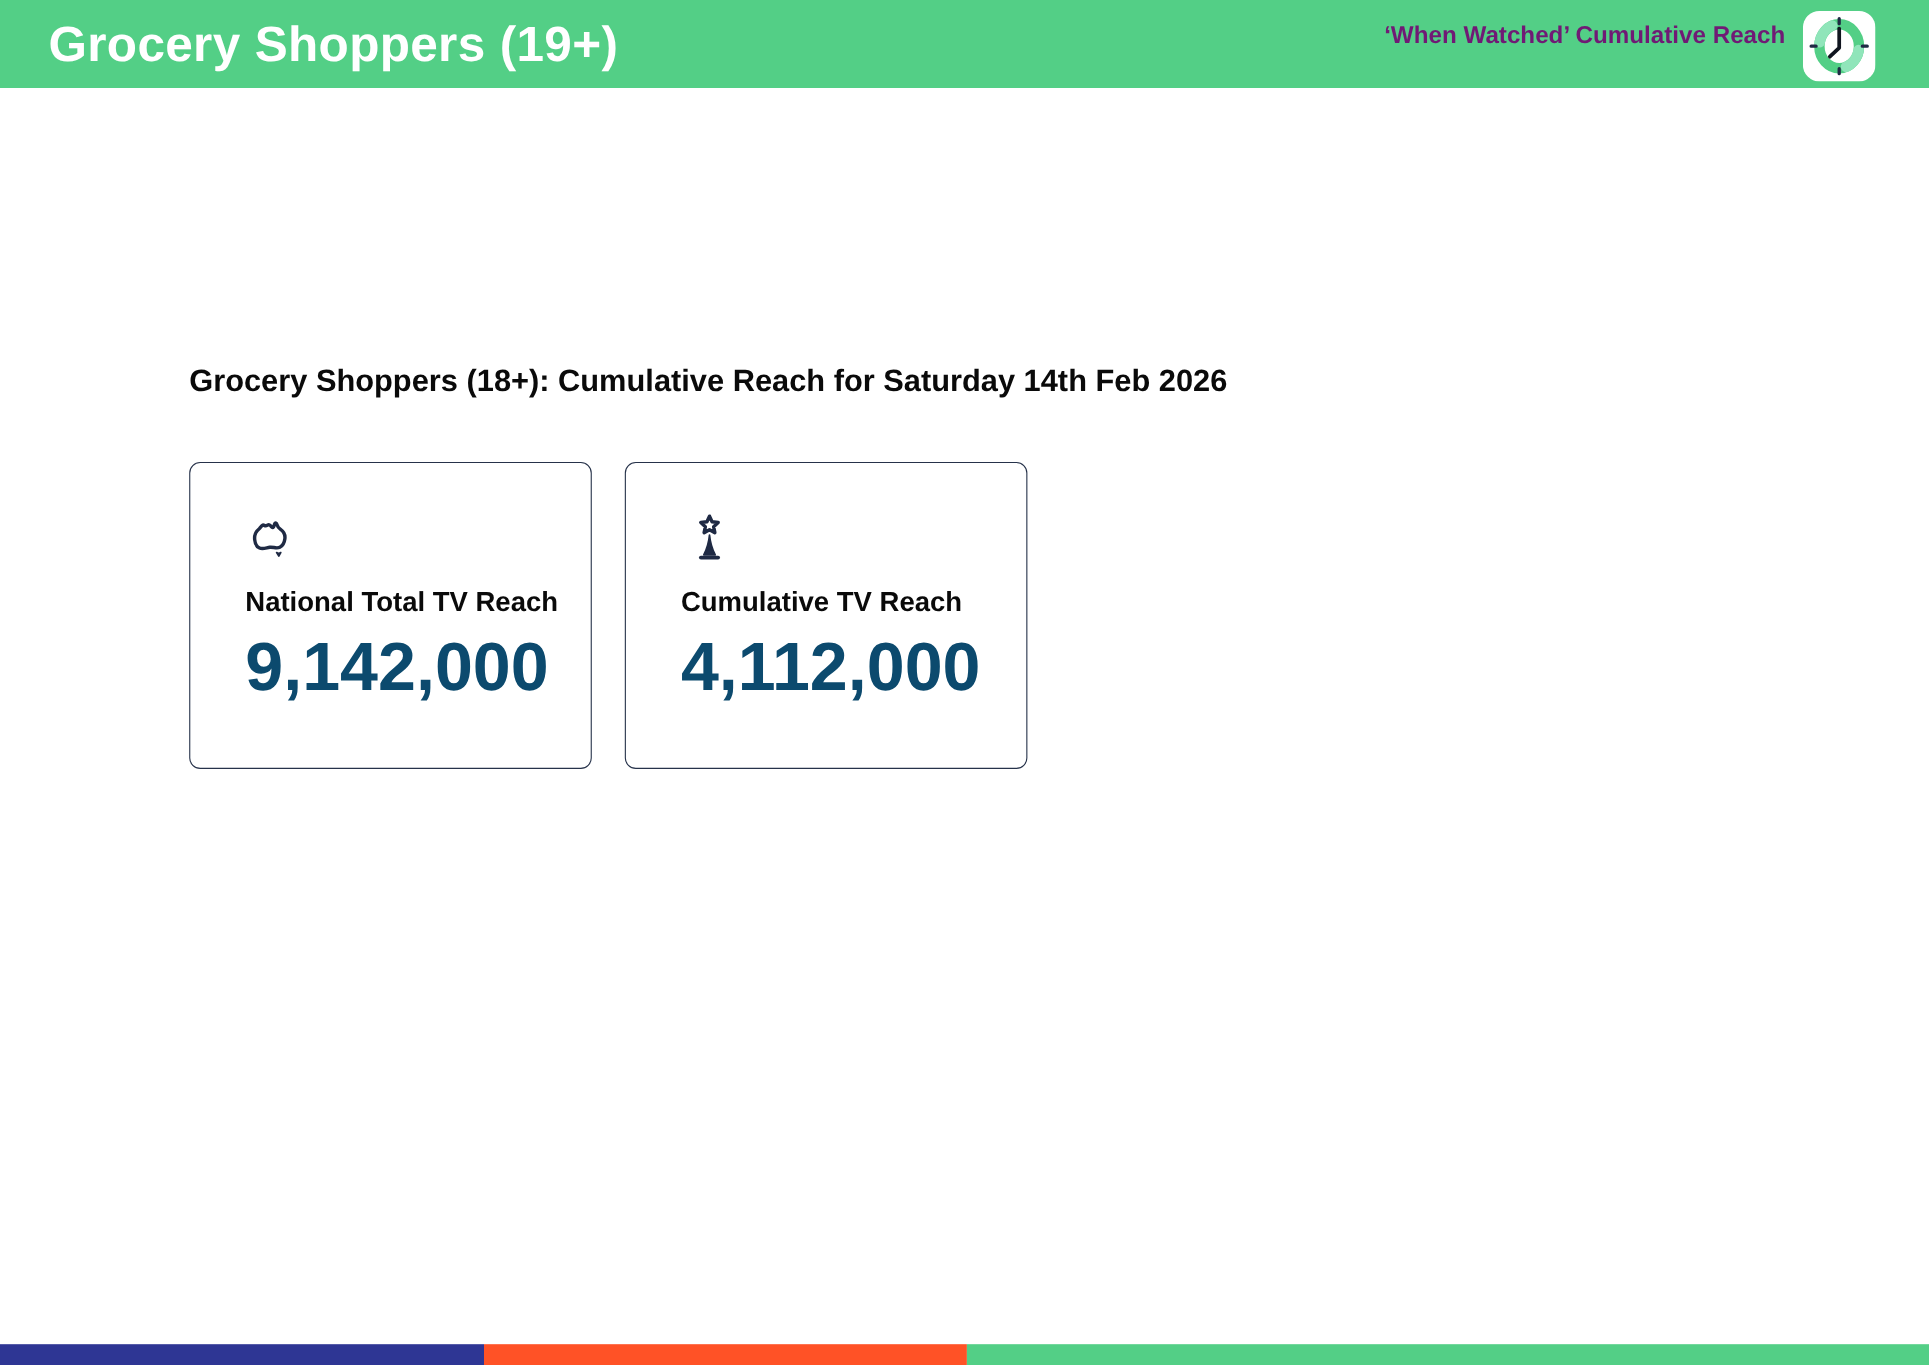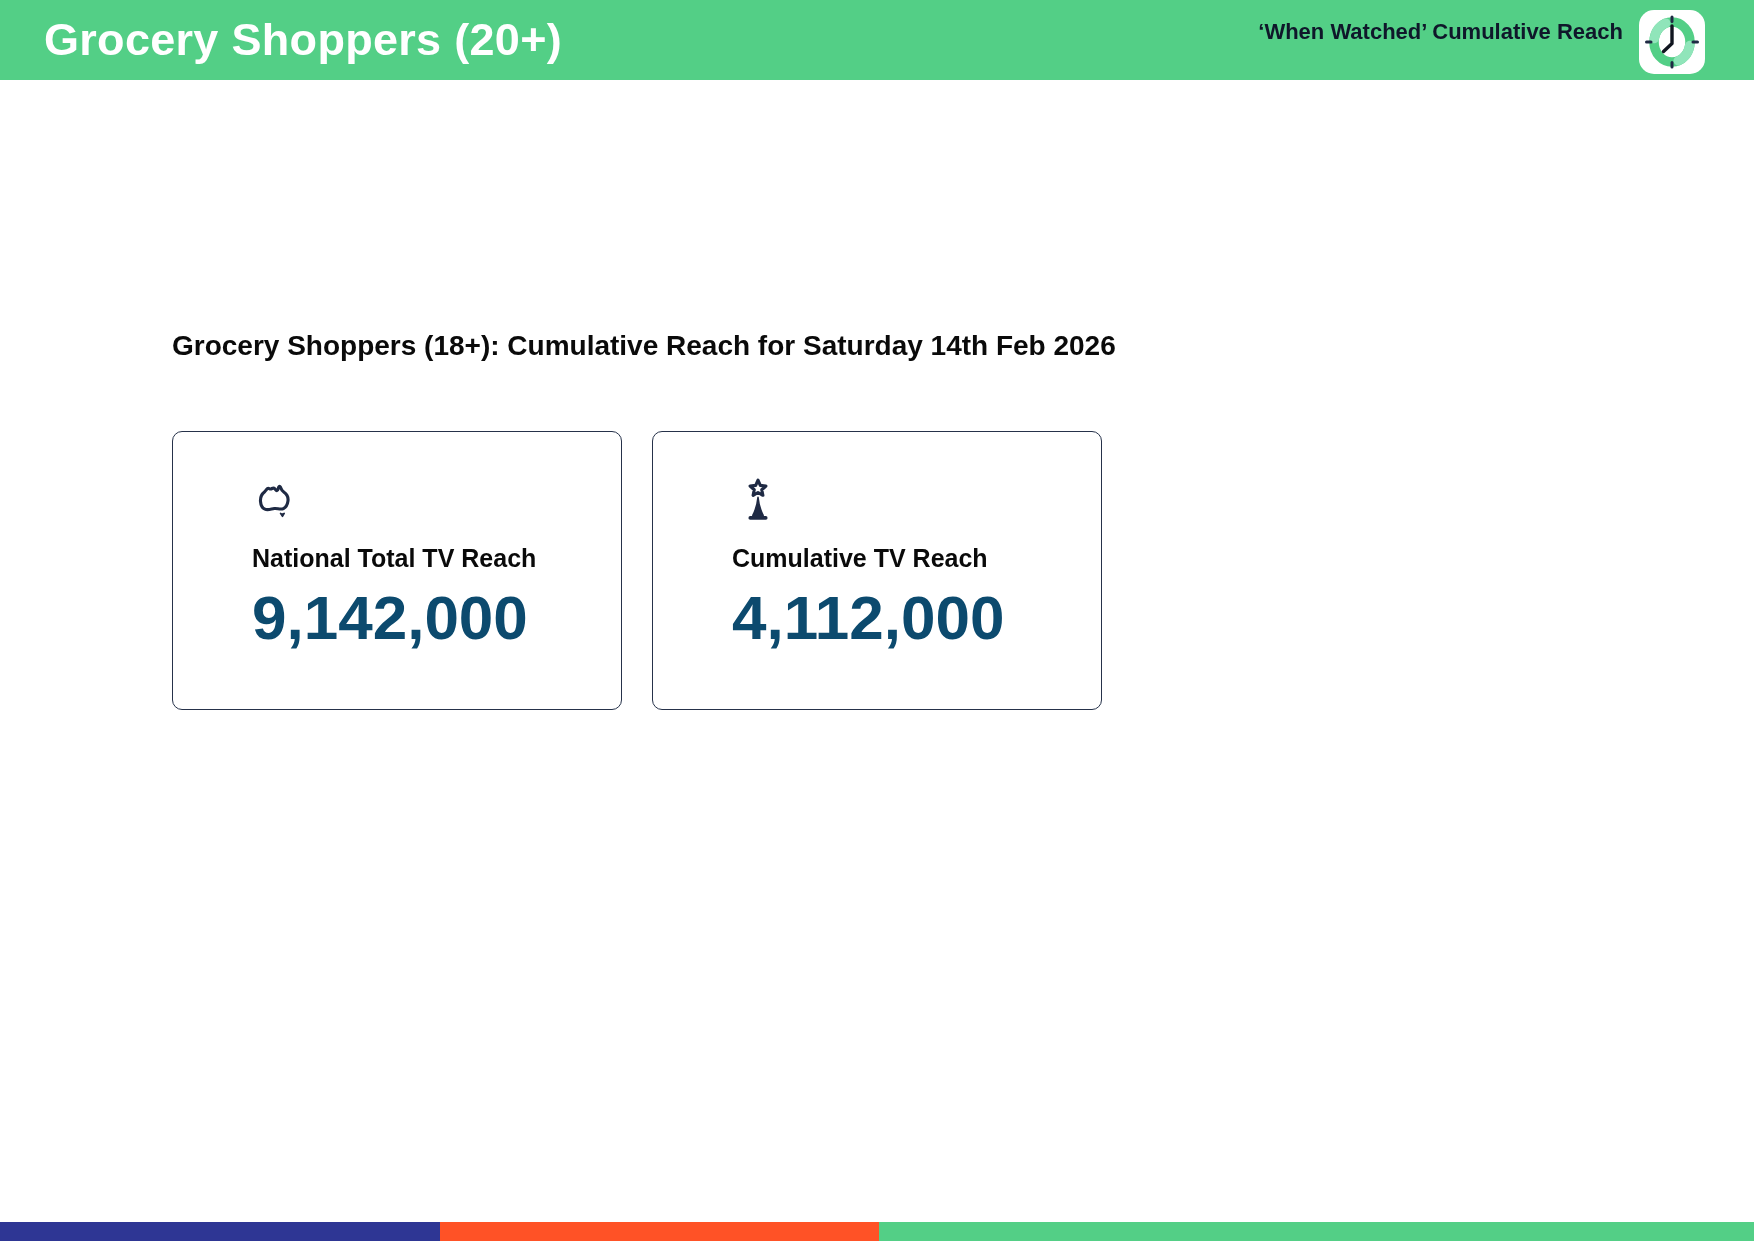--- a/index.html
+++ b/index.html
@@ -28,21 +28,21 @@
   }
   .header-right {
     margin-left:auto;
     display:flex;
     align-items:center;
     gap:16px;
   }
   .header-subtitle {
     font-size:22px;
     font-weight:bold;
-    color:#0f172a;
+    color:#701a75;
     white-space:nowrap;
     position:relative;
     top:-8px;
   }
   .clock-badge { display:block; position:relative; top:2px; }
   .clock-badge svg { display:block; }
 
   
   .main-heading {
     margin:250px 0 0 172px;
@@ -52,27 +52,26 @@
     color:#0a0a0a;
     white-space:nowrap;
   }
 
   .cards {
     display:flex;
     gap:30px;
     margin:58px 0 0 172px;
   }
   .card {
-    width:450px;
+    width:366px;
     height:279px;
     border:1.6px solid #26324A;
     border-radius:10px;
-    padding:45px 28px 0 79px;
+    padding:45px 28px 0 50px;
     background:#ffffff;
-    margin-top:11px;
   }
   .card-icon { display:block; width:52px; height:46px; }
   .card-icon svg { display:block; }
   .card-label {
     margin-top:21px;
     font-size:25px;
     font-weight:bold;
     color:#0a0a0a;
     white-space:nowrap;
   }
@@ -93,21 +92,21 @@
     display:flex;
   }
   .seg-blue   { width:25.1%; background:#2E3694; }
   .seg-orange { width:25.0%; background:#FF5226; }
   .seg-green  { flex:1;      background:#53CF86; }
 </style>
 </head>
 <body>
 
 <div class="header">
-  <div class="header-title">Grocery Shoppers (20+)</div>
+  <div class="header-title">Grocery Shoppers (19+)</div>
   <div class="header-right">
     <span class="header-subtitle">‘When Watched’ Cumulative Reach</span>
     <span class="clock-badge">
       <svg width="66" height="64" viewBox="0 0 66 64">
         <rect x="0" y="0" width="66" height="64" rx="15" fill="#ffffff"></rect>
         <ellipse cx="33" cy="32" rx="18" ry="20" fill="none" stroke="#53CF86" stroke-width="9.5"></ellipse>
         <path d="M15.3 28.5 A 18 20 0 0 1 26.8 13.2" fill="none" stroke="#90E5BA" stroke-width="9.5" stroke-linecap="round"></path>
         <path d="M50.7 35.5 A 18 20 0 0 1 39.2 50.8" fill="none" stroke="#90E5BA" stroke-width="9.5" stroke-linecap="round"></path>
         <path d="M7.5 32 H12 M54 32 H58.5 M33 7 V11.5 M33 52.5 V57" stroke="#1F2A44" stroke-width="3" stroke-linecap="round"></path>
         <path d="M33 16 L33 33.5 L24.5 41.5" fill="none" stroke="#10151F" stroke-width="3.4" stroke-linecap="round" stroke-linejoin="round"></path>

